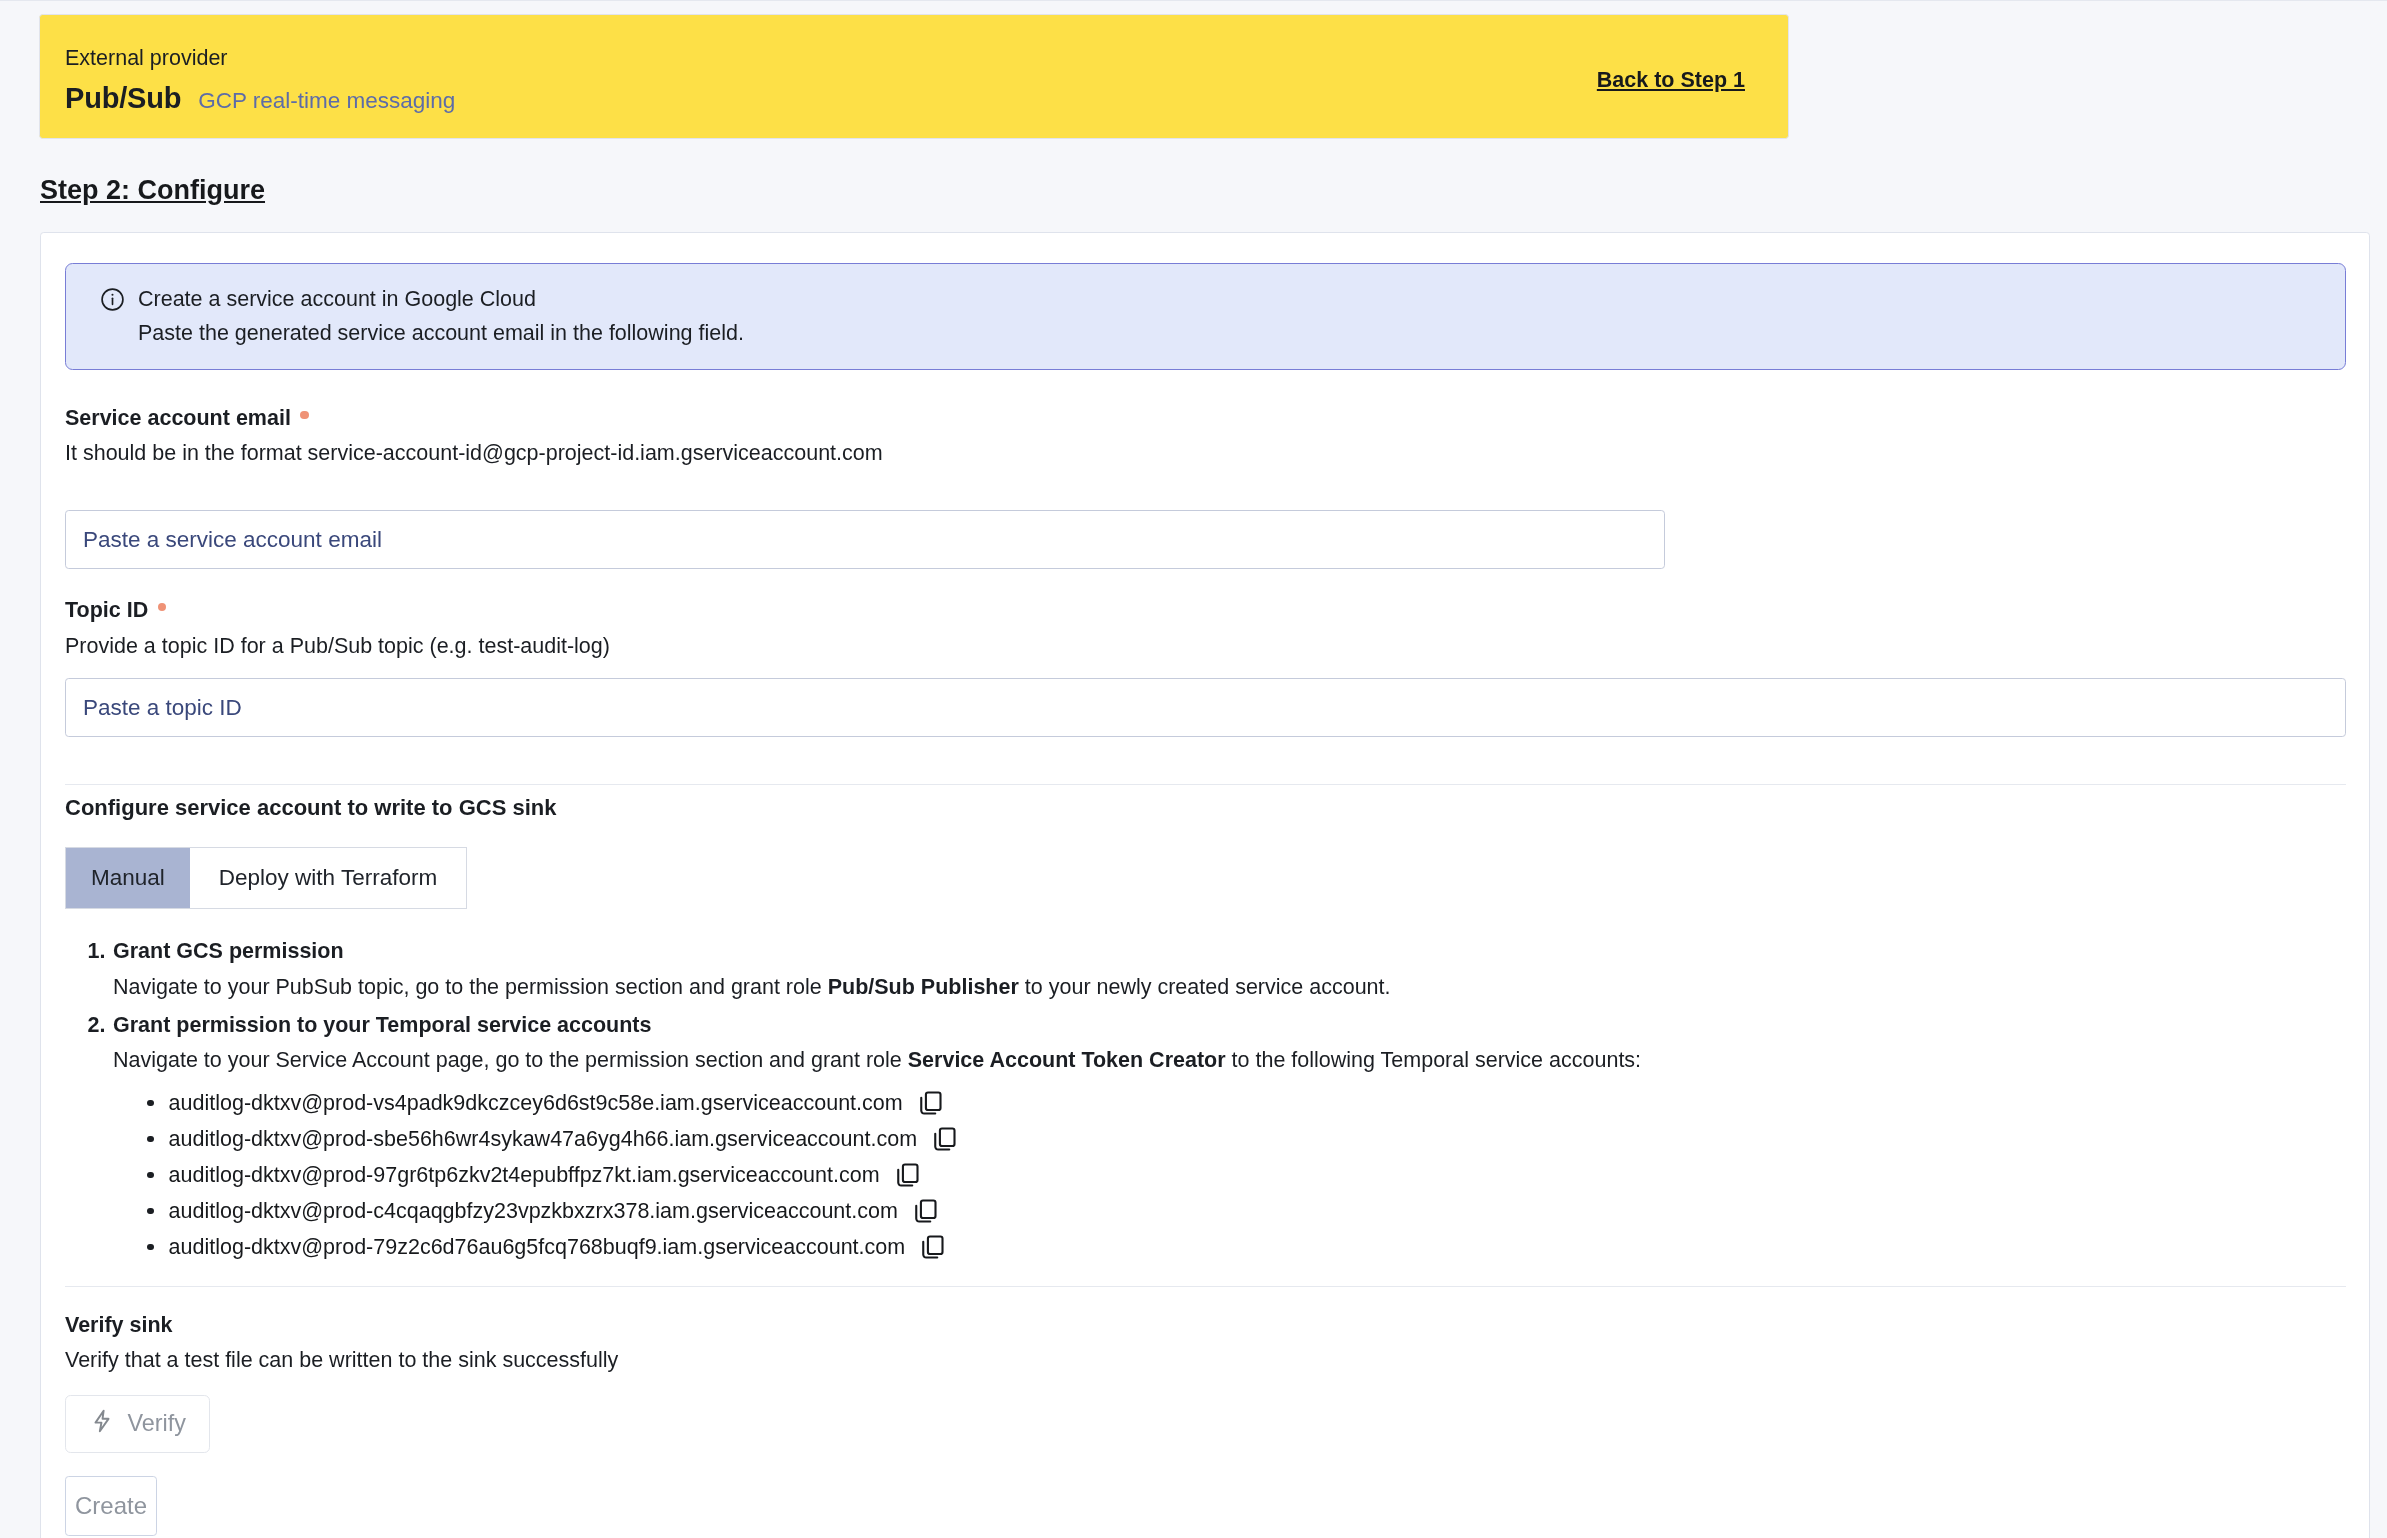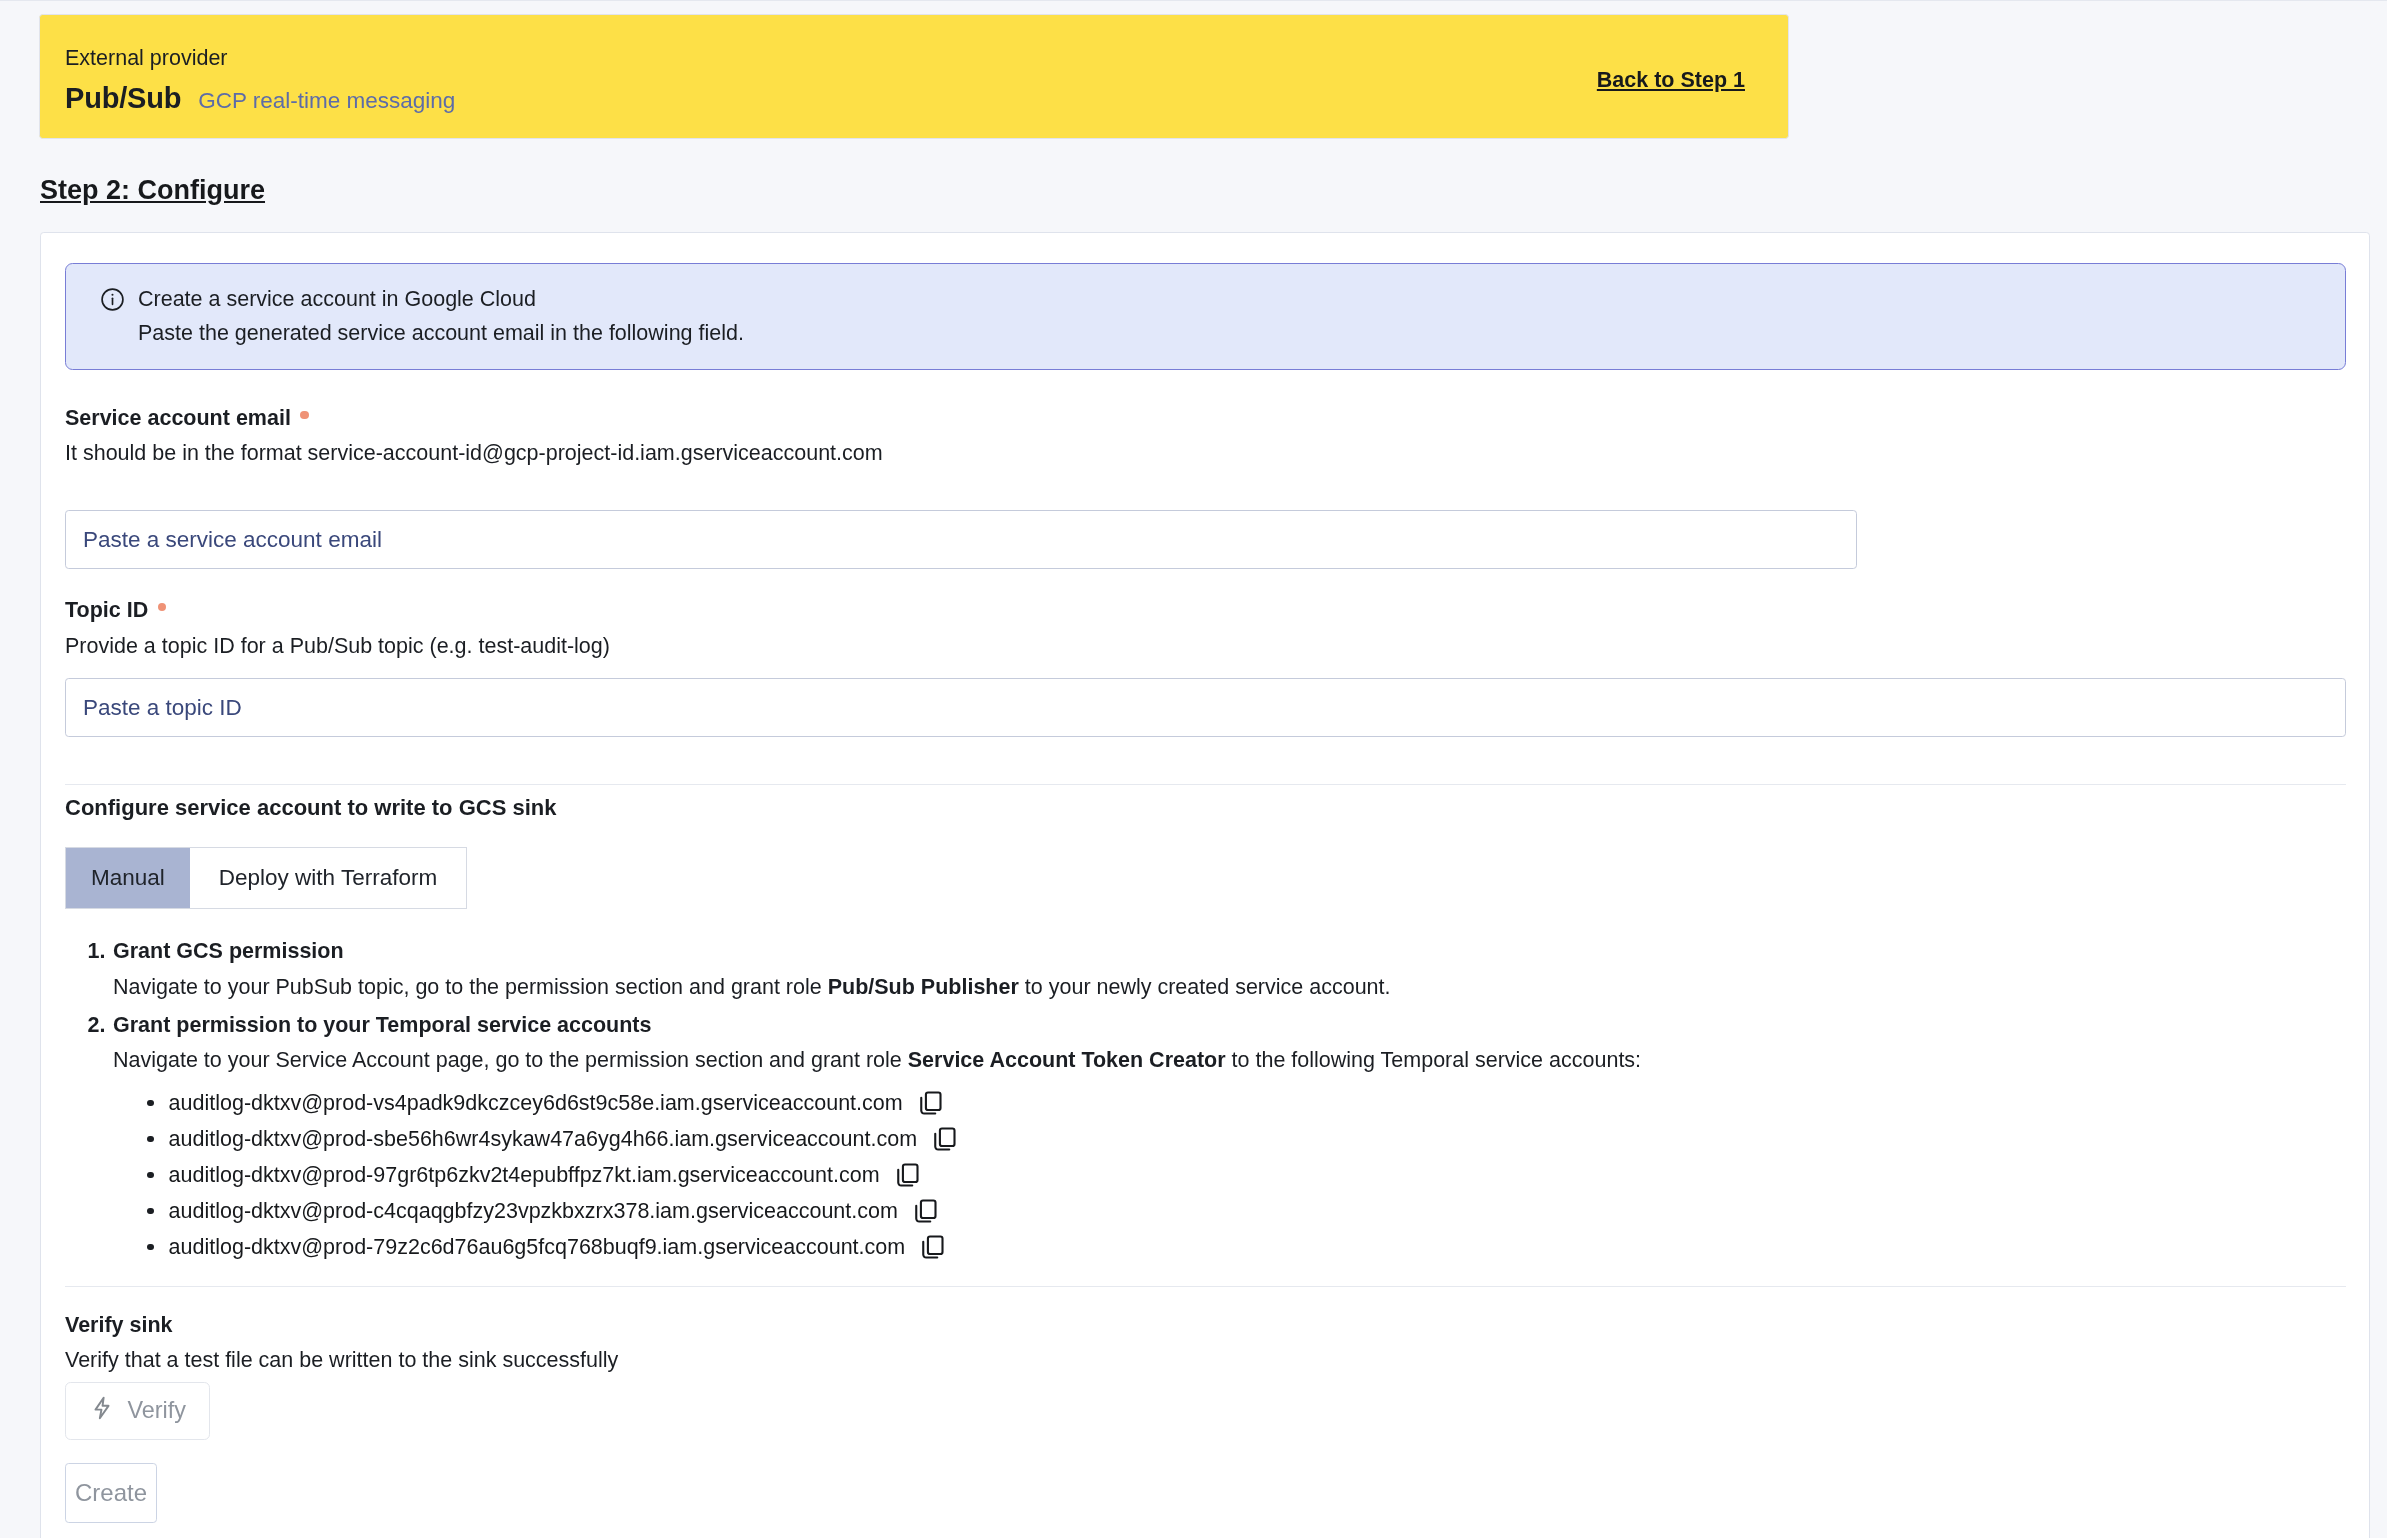--- a/index.html
+++ b/index.html
@@ -63,21 +63,21 @@
     display:block; margin-top:19.7px;
     height:59px;
     border:1.4px solid #c5cbdb; border-radius:3.7px;
     background:#fff;
     font-family:"Liberation Sans", sans-serif;
     font-size:22.5px; color:#1b1e23;
     padding:0 17px;
     outline:none;
   }
   .text-input::placeholder { color:#3a487b; opacity:1; }
-  .input-email { width:1792px;margin-top:44px; }
+  .input-email { width:1600px;margin-top:44px; }
   .input-topic { width:100%; }
 
   .hr { border:none; border-top:1.4px solid #e6e9ef; margin-top:47px; }
 
   
   .configure-title { margin-top:10px; font-size:22px; font-weight:700; }
   .tabs { margin-top:26px; display:inline-flex; border:1.4px solid #d6dae3; background:#fff; }
   .tab { height:60px; display:flex; align-items:center; padding:0 25px; font-size:22.5px; color:#20242b; cursor:pointer; background:#fff; }
   .tab.selected { background:#a9b4d2; }
   .tab:not(.selected) { padding:0 29px; }
@@ -103,21 +103,21 @@
   
   .verify-title { margin-top:26px; font-size:21.5px; font-weight:700; }
   .verify-helper { margin-top:10.3px; font-size:21.5px; }
   .btn {
     display:inline-flex; align-items:center; justify-content:center; gap:12px;
     background:#fff; cursor:pointer;
     font-family:"Liberation Sans", sans-serif;
     color:#8f959e;
   }
   .verify-btn {
-    margin-top:9px; height:58px; padding:0 23.4px;
+    margin-top:22px; height:58px; padding:0 23.4px;
     border:1.4px solid #e3e6ec; border-radius:5.6px;
     font-size:23.4px;
   }
   .create-btn {
     display:inline-flex;
     margin-top:23.4px; height:60px; padding:0 9px;
     border:1.4px solid #ccd4e4; border-radius:3.7px;
     font-size:24px;
   }
 </style>

